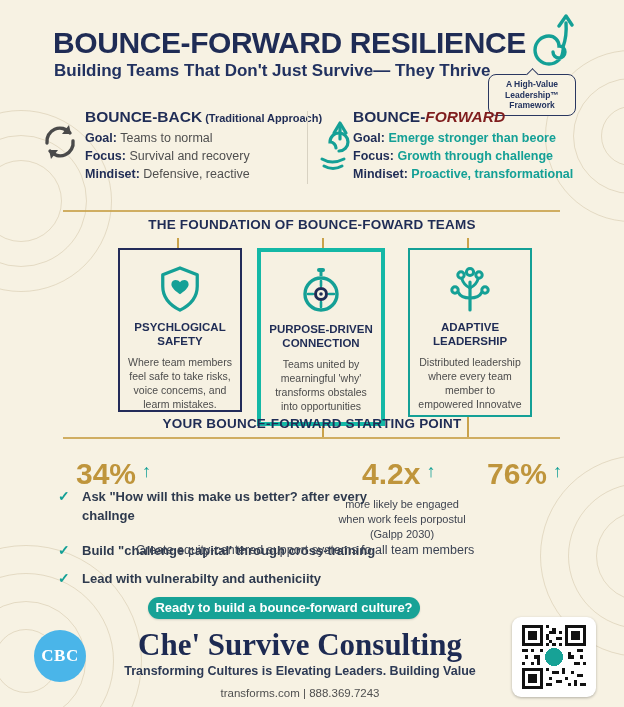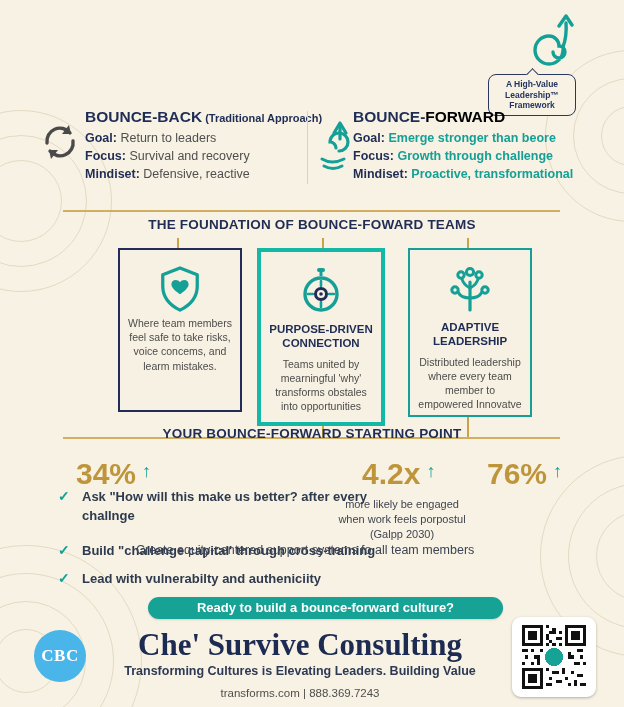--- a/index.html
+++ b/index.html
@@ -26,21 +26,21 @@
   }
   
   .cmp-divider{position:absolute; left:307px; top:111px; width:1px; height:73px; background:#d8d2c2;}
   .refresh-icon{position:absolute; left:40px; top:121px;}
   .fwd-icon{position:absolute; left:314px; top:117px;}
   .cmp-block{position:absolute; font-size:12.5px; color:#4f4f4f;}
   .cmp-back{left:85px; top:108px; width:215px;}
   .cmp-fwd{left:353px; top:108px; width:225px;}
   .cmp-title{font-size:15.5px; font-weight:800; color:#1f2c55; margin-bottom:3px; white-space:nowrap;}
   .cmp-title .suffix{font-size:11px; font-weight:600;}
-  .cmp-title .accent{color:#000000;}
+  .cmp-title .accent{color:#7f1d1d;font-style:italic;}
   .cmp-row{line-height:18px; white-space:nowrap;}
   .cmp-row b{color:#1f2c55; font-weight:700;}
   .cmp-fwd .cmp-row .val{color:#14a096; font-weight:600;}
   
   .gold-line{position:absolute; left:63px; width:497px; height:1.5px; background:#c9a24b; opacity:.85;}
   .section-title{position:absolute; left:0; width:624px; text-align:center; font-size:13.5px; font-weight:800; color:#1f2c55; letter-spacing:.2px;}
   .stub{position:absolute; width:1.5px; background:#c9a24b;}
   
   .card{position:absolute; top:248px; width:120px; background:#f6f1e2; text-align:center;}
   .card.c1{left:118px; height:160px; border:2px solid #232c59;}
@@ -55,21 +55,21 @@
   .stat-cap{position:absolute; font-size:11px; line-height:1.35; color:#3f4450; text-align:center; font-weight:500;}
   
   .checklist{position:absolute; left:58px; top:487px; width:345px;}
   .chk-row{display:flex; gap:8px; margin-bottom:9px;}
   .chk-mark{width:16px; flex:0 0 16px; color:#14a096; font-weight:800; font-size:14px; line-height:19px;}
   .chk-text{font-size:13px; line-height:19px; color:#2e3a4e; font-weight:600;}
   .chk-row.sub{margin-top:-7px; margin-bottom:8px;}
   .chk-row.sub .chk-text{font-weight:500; font-size:12.5px; color:#3c4454;}
   
   .cta{
-    position:absolute; left:148px; top:597px; width:355px; height:22px;
+    position:absolute; left:148px; top:597px; width:272px; height:22px;
     background:#17a296; border-radius:12px; color:#ffffff; font-size:13px; font-weight:700;
     text-align:center; line-height:22px; box-shadow:0 1px 2px rgba(0,0,0,.15); cursor:pointer;
   }
   
   .logo{
     position:absolute; left:34px; top:630px; width:52px; height:52px; border-radius:50%;
     background:#4ab5e9; color:#fff; font-family:"Liberation Serif", serif; font-weight:700;
     font-size:17px; text-align:center; line-height:52px; letter-spacing:.5px;
   }
   .company{position:absolute; left:40px; top:627px; width:520px; text-align:center;
@@ -95,20 +95,22 @@
   <div class="deco" style="left:-62px; top:573px; width:174px; height:174px;"></div>
   <div class="deco" style="left:-34px; top:601px; width:118px; height:118px;"></div>
   <div class="deco" style="left:-6px; top:629px; width:62px; height:62px;"></div>
   <div class="deco" style="left:545px; top:50px; width:170px; height:170px;"></div>
   <div class="deco" style="left:573px; top:78px; width:114px; height:114px;"></div>
   <div class="deco" style="left:601px; top:106px; width:58px; height:58px;"></div>
   <div class="deco" style="left:540px; top:455px; width:200px; height:200px;"></div>
   <div class="deco" style="left:568px; top:483px; width:144px; height:144px;"></div>
   <div class="deco" style="left:596px; top:511px; width:88px; height:88px;"></div>
 
+  <div class="h1">BOUNCE-FORWARD RESILIENCE</div>
+  <div class="sub">Building Teams That Don't Just Survive— They Thrive</div>
 
   <div class="spiral-top">
     <svg width="48" height="58" viewBox="0 0 48 58" fill="none">
       <path d="M36 36 A14 14 0 1 1 22 22 A10 10 0 0 1 32 32 A6 6 0 1 1 26 38" stroke="#14a096" stroke-width="3.4" stroke-linecap="round"></path>
       <path d="M36 33 Q40 22 39 9" stroke="#14a096" stroke-width="3.4" stroke-linecap="round"></path>
       <path d="M32 12 L39 2 L45 11" stroke="#14a096" stroke-width="3.4" stroke-linecap="round" stroke-linejoin="round"></path>
     </svg>
   </div>
   <div class="badge">A High-Value Leadership™ Framework</div>
 
@@ -117,21 +119,21 @@
       <path d="M7 22 A13 13 0 0 1 30 12" stroke="#4a4a4a" stroke-width="3.4" stroke-linecap="round"></path>
       <path d="M33 20 A13 13 0 0 1 10 30" stroke="#4a4a4a" stroke-width="3.4" stroke-linecap="round"></path>
       <path d="M29 4 L31 13 L22 13 Z" fill="#4a4a4a"></path>
       <path d="M11 38 L9 29 L18 29 Z" fill="#4a4a4a"></path>
     </svg>
   </div>
   <div class="cmp-block cmp-back">
     <div class="cmp-title">
       <span>BOUNCE-BACK</span><span class="suffix"> (Traditional Approach)</span>
     </div>
-    <div class="cmp-row"><b>Goal:</b> <span class="val">Return to leaders</span></div>
+    <div class="cmp-row"><b>Goal:</b> <span class="val">Teams to normal</span></div>
     <div class="cmp-row"><b>Focus:</b> <span class="val">Survival and recovery</span></div>
     <div class="cmp-row"><b>Mindiset:</b> <span class="val">Defensive, reactive</span></div>
   </div>
 
   <div class="cmp-divider"></div>
 
   <div class="fwd-icon">
     <svg width="40" height="56" viewBox="0 0 40 56" fill="none">
       <path d="M25 34 A9 9 0 1 0 16 25 A6 6 0 0 1 22 31" stroke="#14a096" stroke-width="3.2" stroke-linecap="round"></path>
       <path d="M20 16 L26 6 L32 16" stroke="#14a096" stroke-width="3.2" stroke-linecap="round" stroke-linejoin="round"></path>
@@ -158,20 +160,21 @@
   <div class="stub" style="left:322px; top:418px; height:19px;"></div>
   <div class="stub" style="left:467px; top:413px; height:24px;"></div>
 
   <div class="card c1">
     <div class="icon">
       <svg width="46" height="52" viewBox="0 0 48 52" fill="none">
         <path d="M24 3 L42 10 V22 C42 34 34 42 24 47 C14 42 6 34 6 22 V10 Z" stroke="#14a096" stroke-width="3.4" stroke-linejoin="round"></path>
         <path d="M24 18 c-2.5-4 -9-3 -9 2 c0 4 5 7.5 9 10.5 c4-3 9-6.5 9-10.5 c0-5 -6.5-6 -9-2 z" fill="#14a096"></path>
       </svg>
     </div>
+    <div class="card-title">PSYCHLOGICAL SAFETY</div>
     <div class="card-body">Where team members feel safe to take risks, voice concems, and learm mistakes.</div>
   </div>
 
   <div class="card c2">
     <div class="icon">
       <svg width="48" height="52" viewBox="0 0 48 52" fill="none">
         <rect x="20" y="2" width="8" height="4" rx="2" fill="#14a096"></rect>
         <path d="M24 6 V10" stroke="#14a096" stroke-width="3"></path>
         <circle cx="24" cy="28" r="16" stroke="#14a096" stroke-width="3.4"></circle>
         <path d="M24 15 V20 M24 41 V36 M11 28 H16 M37 28 H32" stroke="#14a096" stroke-width="2.6" stroke-linecap="round"></path>
@@ -196,21 +199,21 @@
         <circle cx="33" cy="11" r="3.2" stroke="#14a096" stroke-width="3"></circle>
         <circle cx="9" cy="26" r="3.2" stroke="#14a096" stroke-width="3"></circle>
         <circle cx="39" cy="26" r="3.2" stroke="#14a096" stroke-width="3"></circle>
       </svg>
     </div>
     <div class="card-title">ADAPTIVE LEADERSHIP</div>
     <div class="card-body">Distributed leadership where every team member to empowered Innovatve</div>
   </div>
 
   <div class="gold-line" style="top:437px;"></div>
-  <div class="section-title" style="top:426px;">YOUR BOUNCE-FORWARD STARTING POINT</div>
+  <div class="section-title" style="top:416px;">YOUR BOUNCE-FORWARD STARTING POINT</div>
 
   <div class="stat-num" style="left:76px; top:457px;">
     <span>34%</span><span class="up">↑</span>
   </div>
   <div class="stat-num" style="left:362px; top:457px;">
     <span>4.2x</span><span class="up">↑</span>
   </div>
   <div class="stat-num" style="left:487px; top:457px;">
     <span>76%</span><span class="up">↑</span>
   </div>

